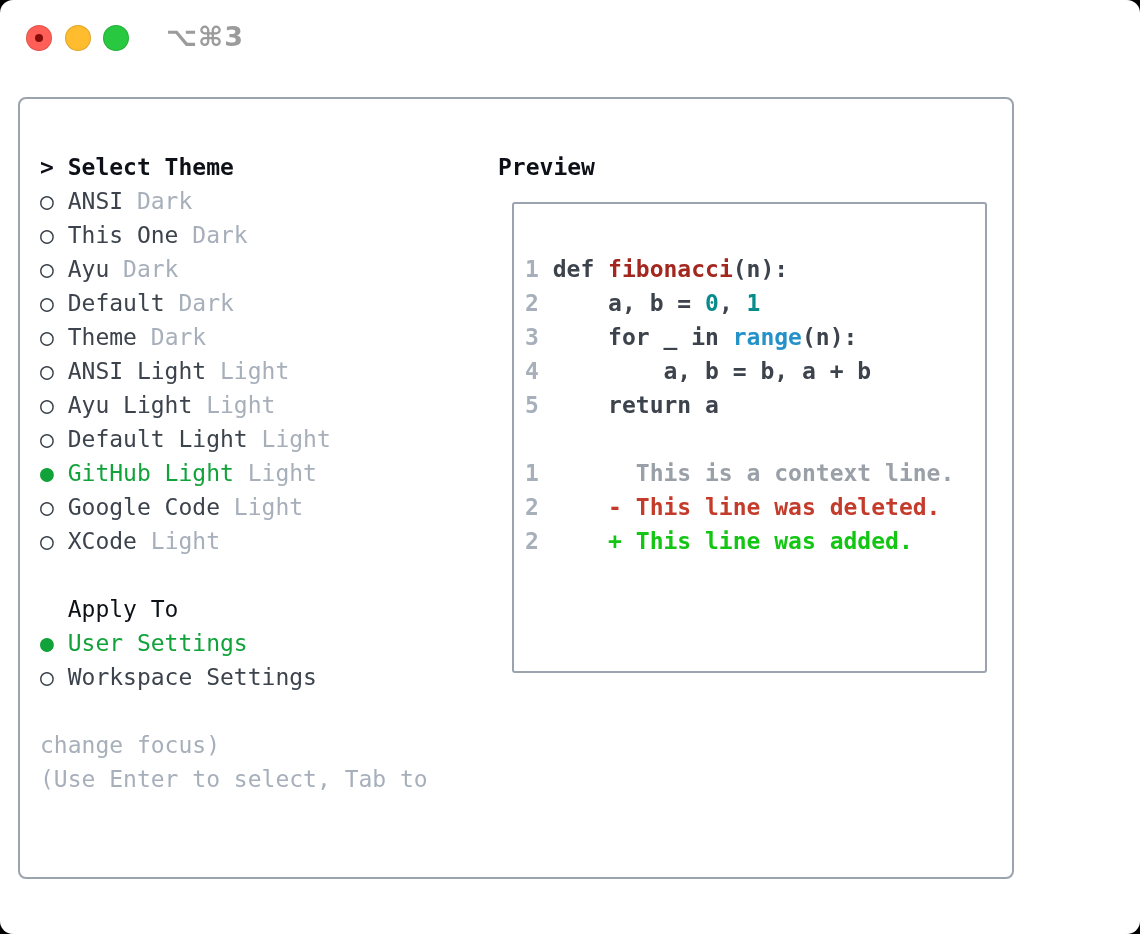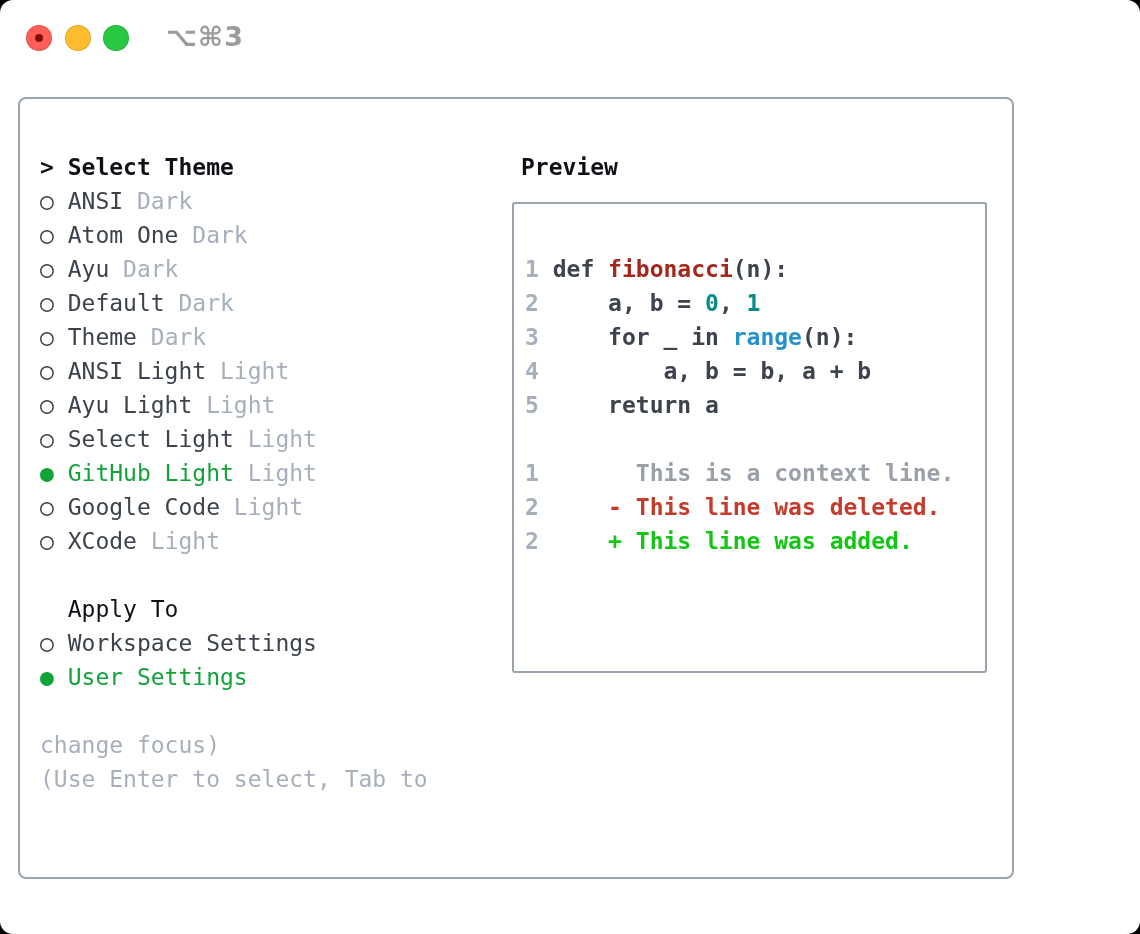--- a/index.html
+++ b/index.html
@@ -54,21 +54,21 @@
   }
   .row{height:34px;white-space:pre;}
   .mk{display:inline-block;width:2ch;}
   .hdr{font-weight:bold;color:var(--c-black,#0d1117);}
   .hdr-plain{color:var(--c-black,#0d1117);}
   .suffix{color:var(--c-muted,#a6afba);margin-top:12px;}
   .sel{color:var(--c-accent,#12a23a);}
   .hint{color:var(--c-muted,#a6afba);}
   
   .preview-title{
-    position:absolute;left:501px;top:51px;height:34px;line-height:34px;
+    position:absolute;left:478px;top:51px;height:34px;line-height:34px;
     font-size:23px;font-weight:bold;color:var(--c-black,#0d1117);
     white-space:pre;
   }
   .pbox{
     position:absolute;left:492px;top:103px;
     width:475px;height:471px;
     box-sizing:border-box;
     border:2px solid var(--c-border,#9aa3ae);
     border-radius:3px;
     background:#fff;
@@ -103,39 +103,39 @@
     <span class="tb-title">⌥⌘3</span>
   </div>
 
   <div class="panel">
 
     <div class="leftcol">
       <div class="row"><span class="mk hdr">&gt;</span><span class="hdr">Select Theme</span></div>
 
       <div id="theme-rows">
           <div class="row"><span class="mk">○</span><span>ANSI</span><span class="suffix"> Dark</span></div>
-          <div class="row"><span class="mk">○</span><span>Atom One</span><span class="suffix"> Dark</span></div>
+          <div class="row"><span class="mk">○</span><span>This One</span><span class="suffix"> Dark</span></div>
           <div class="row"><span class="mk">○</span><span>Ayu</span><span class="suffix"> Dark</span></div>
           <div class="row"><span class="mk">○</span><span>Default</span><span class="suffix"> Dark</span></div>
           <div class="row"><span class="mk">○</span><span>Theme</span><span class="suffix"> Dark</span></div>
           <div class="row"><span class="mk">○</span><span>ANSI Light</span><span class="suffix"> Light</span></div>
           <div class="row"><span class="mk">○</span><span>Ayu Light</span><span class="suffix"> Light</span></div>
-          <div class="row"><span class="mk">○</span><span>Select Light</span><span class="suffix"> Light</span></div>
+          <div class="row"><span class="mk">○</span><span>Default Light</span><span class="suffix"> Light</span></div>
           <div class="row"><span class="mk sel">●</span><span class="sel">GitHub Light</span><span class="suffix"> Light</span></div>
           <div class="row"><span class="mk">○</span><span>Google Code</span><span class="suffix"> Light</span></div>
           <div class="row"><span class="mk">○</span><span>XCode</span><span class="suffix"> Light</span></div>
         </div>
 
       <div class="row"></div>
 
       <div class="row"><span class="mk"></span><span class="hdr-plain">Apply To</span></div>
 
       <div id="apply-rows">
+          <div class="row"><span class="mk sel">●</span><span class="sel">User Settings</span></div>
           <div class="row"><span class="mk">○</span><span>Workspace Settings</span></div>
-          <div class="row"><span class="mk sel">●</span><span class="sel">User Settings</span></div>
         </div>
 
       <div class="row"></div>
 
       <div class="row hint">change focus)</div>
       <div class="row hint">(Use Enter to select, Tab to</div>
     </div>
 
     <div class="preview-title">Preview</div>
 

